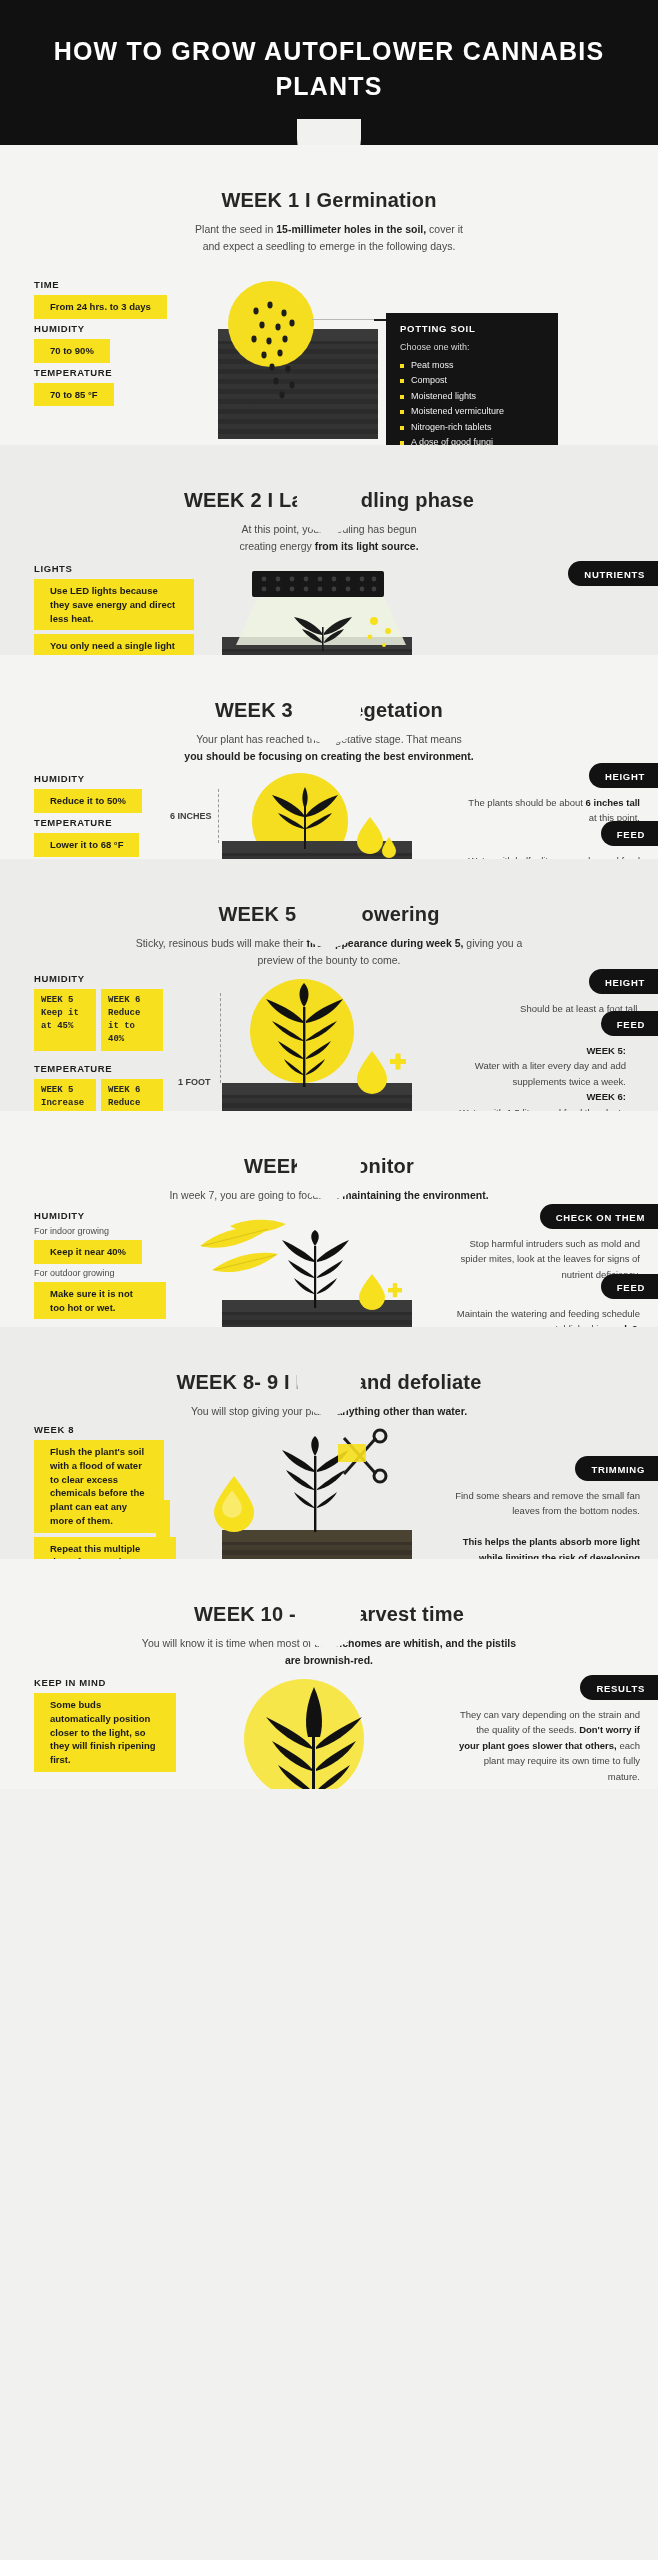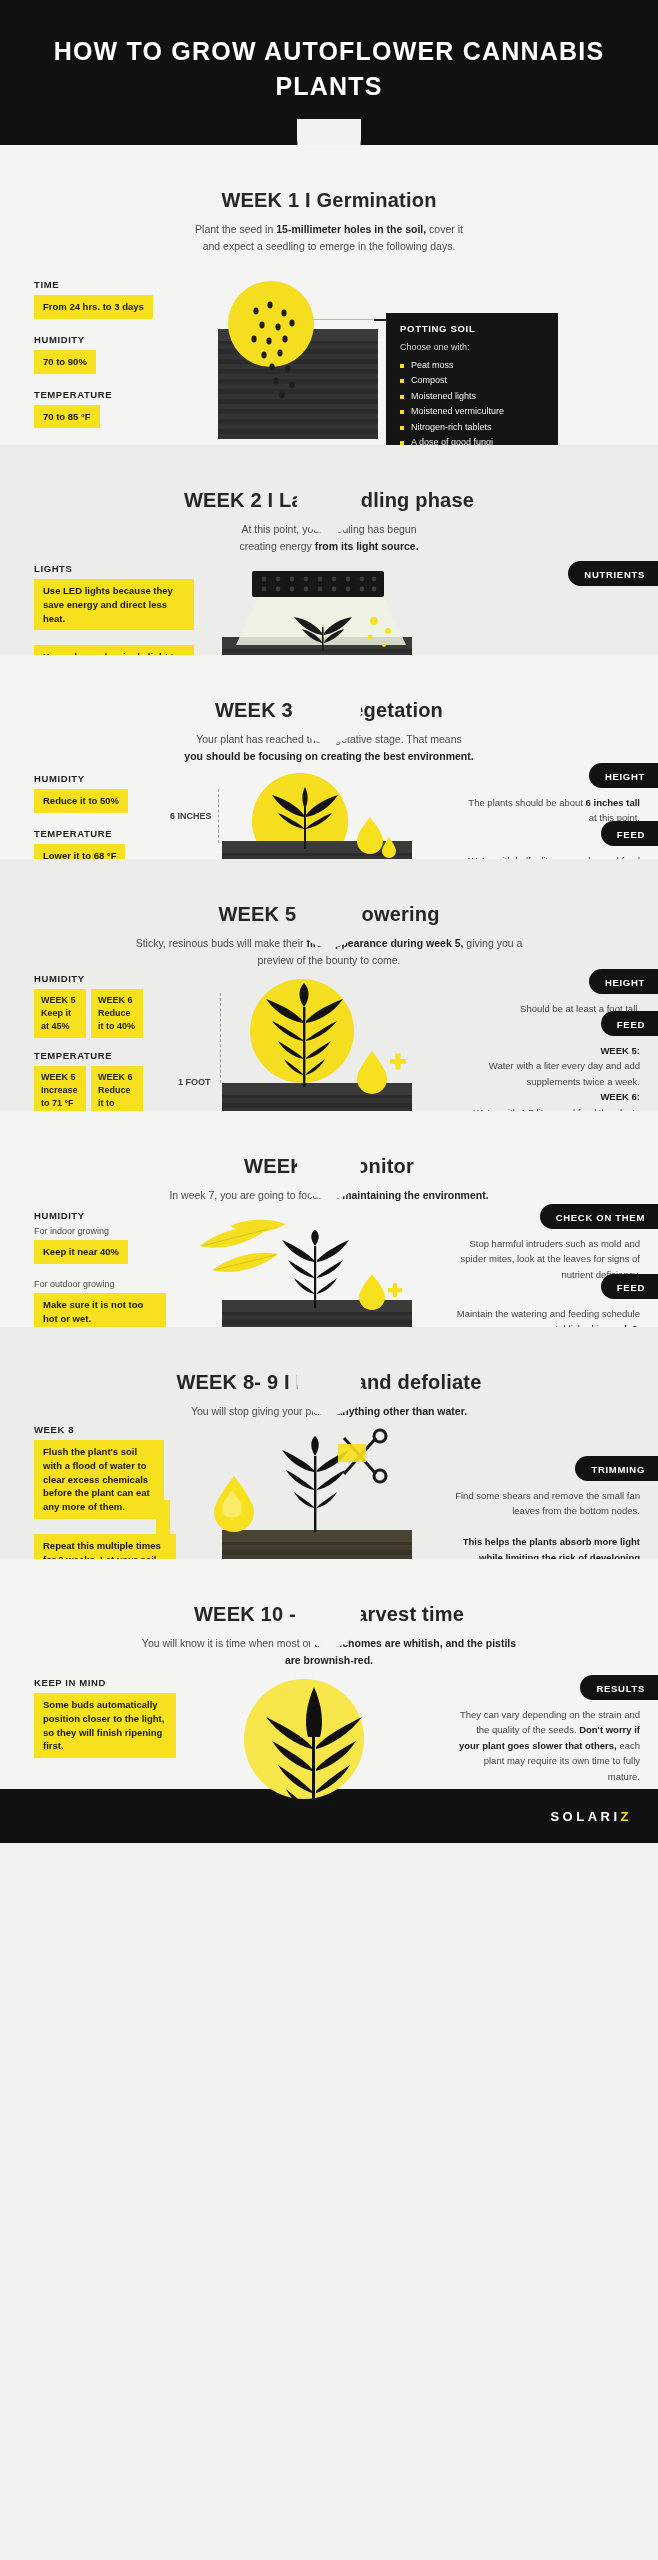--- a/index.html
+++ b/index.html
@@ -125,22 +125,22 @@
     color: #1d1d1d;
     margin-bottom: 5px;
     text-transform: uppercase;
   }
   .chip {
     display: inline-block;
     background: #f7e01d;
     font-size: 9.5px;
     font-weight: bold;
     line-height: 1.45;
-    padding: 5px 9px;
-    margin-bottom: 15px;
+    padding: 5px 16px;
+    margin-bottom: 4px;
     color: #1b1b1b;
   }
   .chip.wide { display: block; }
 
   
   .tag {
     display: inline-block;
     background: #121212;
     color: #fff;
     font-size: 9.5px;
@@ -197,21 +197,22 @@
   }
 
   
   .chip-row { display: flex; gap: 5px; margin-bottom: 12px; }
   .chip-col {
     background: #f7e01d;
     font-size: 9px;
     font-weight: bold;
     padding: 5px 7px;
     line-height: 1.45;
-    width: 52px;
+    width: 62px;
+    font-family: Liberation Mono, monospace;
   }
 
   
   .footer {
     background: #111;
     height: 54px;
     display: flex;
     align-items: center;
     justify-content: flex-end;
     padding-right: 26px;
@@ -492,21 +493,21 @@
           </div>
         </div>
       </div>
 
       <div class="right-block" style="right:0;top:-14px;width:200px;">
         <div class="tag">HEIGHT</div>
         <div class="right-text" style="padding-right:18px;">Should be at least a foot tall.</div>
       </div>
       <div class="right-block" style="right:0;top:28px;width:200px;">
         <div class="tag">FEED</div>
-        <div class="right-text" style="padding-right:18px;">
+        <div class="right-text" style="padding-right:32px;">
           <b>WEEK 5:</b><br>
           <span>Water with a liter every day and add supplements twice a week.</span><br>
           <b>WEEK 6:</b><br>
           <span>Water with 1.5 liters and feed the plants three times a week.</span>
         </div>
       </div>
     </div>
   </div>
 
   <div class="section base" style="padding-top:44px;height:216px;">
@@ -667,19 +668,14 @@
         <div class="chip wide" style="width:142px;">Some buds automatically position closer to the light, so they will finish ripening first.</div>
       </div>
 
       <div class="right-block" style="right:0;top:-8px;width:204px;">
         <div class="tag">RESULTS</div>
         <div class="right-text" style="padding-right:18px;">They can vary depending on the strain and the quality of the seeds. <b>Don't worry if your plant goes slower that others,</b> each plant may require its own time to fully mature.</div>
       </div>
     </div>
   </div>
 
-  <div class="footer">
-    <div class="brand">
-      <span>SOLARI</span><span class="acc">Z</span>
-    </div>
-  </div>
 
 </div>
 
 </body></html>

